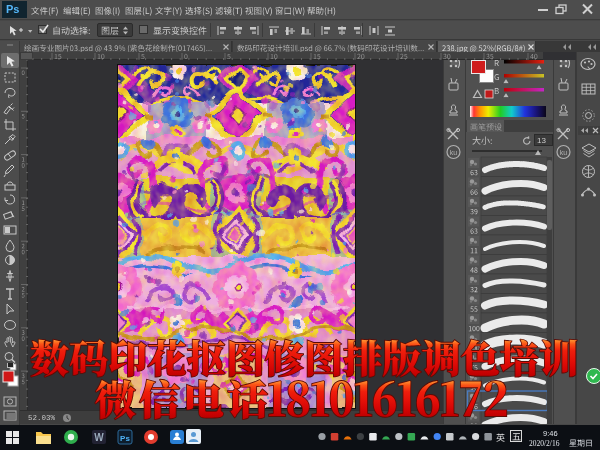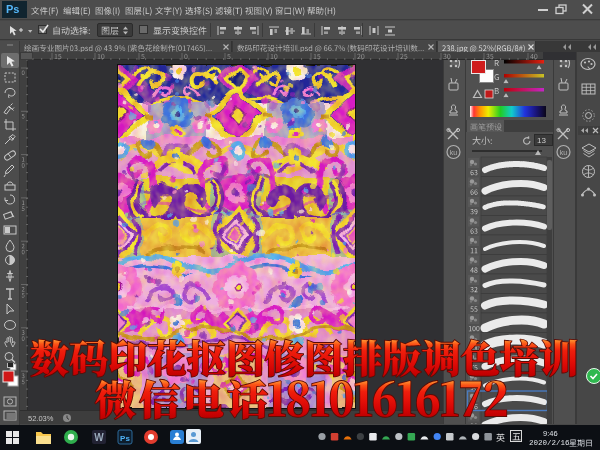--- a/index.html
+++ b/index.html
@@ -1482,21 +1482,21 @@
       <path d="M0 11C4 4 9 4 13 11" fill="none" stroke="#c0c0c0" stroke-width="1.2"></path>
       <circle cx="0.5" cy="11" r="1.5" fill="#c0c0c0"></circle>
       <circle cx="12.5" cy="11" r="1.5" fill="#c0c0c0"></circle>
       <circle cx="6.5" cy="5" r="1.5" fill="#c0c0c0"></circle>
     </g>
   </svg>
 <svg class="abs" style="left:560px;top:43px" width="40" height="8" viewBox="0 0 40 8">
     <path d="M3 4l3-3v6zM8 4l3-3v6zM28 4l3-3v6zM33 4l3-3v6z" fill="#999"></path>
   </svg>
 <div class="abs" style="left:20px;top:410px;width:423px;height:14px;background:#3d3d3d;border-top:1px solid #2e2e2e"></div>
-<div class="abs" style="left:28px;top:414px;font-size:7.5px;color:#c6c6c6;font-family:Liberation Sans, sans-serif">52.03%</div>
+<div class="abs" style="left:28px;top:414px;font-size:7.5px;color:#c6c6c6;font-family:Liberation Mono, monospace">52.03%</div>
 <svg class="abs" style="left:62px;top:413px" width="10" height="10" viewBox="0 0 10 10">
     <circle cx="5" cy="5" r="4" fill="#888"></circle>
     <path d="M5 2.5V5l2 1.5" stroke="#333" fill="none"></path>
   </svg>
 <div class="abs" style="left:0;top:425px;width:600px;height:25px;background:#0c0f14"></div>
 <svg class="abs" style="left:0;top:0" width="600" height="450" viewBox="0 0 600 450">
     <g transform="translate(6,431)">
       <rect width="6" height="6" fill="#e8e8e8"></rect>
       <rect x="7" width="6" height="6" fill="#e8e8e8"></rect>
       <rect y="7" width="6" height="6" fill="#e8e8e8"></rect>
@@ -1548,21 +1548,21 @@
     <rect x="484.40000000000015" y="433" width="7.5" height="7.5" rx="1.2" fill="#8f949a"></rect>
   </svg>
 <svg class="abs" style="left:494px;top:430.0px" width="13" height="17" viewBox="-2 -11 13 17">
     <path d="M4.1 -5.6V-4.6H1.4V-2.5H0.5V-1.9H3.9C3.5 -1.1 2.6 -0.3 0.3 0.2C0.5 0.3 0.7 0.6 0.8 0.7C3.1 0.2 4.1 -0.7 4.5 -1.6C5.3 -0.3 6.5 0.4 8.3 0.7C8.4 0.5 8.6 0.3 8.7 0.1C7.0 -0.1 5.8 -0.7 5.1 -1.9H8.5V-2.5H7.6V-4.6H4.8V-5.6ZM2.1 -2.5V-4.0H4.1V-3.2C4.1 -2.9 4.1 -2.7 4.1 -2.5ZM6.9 -2.5H4.8C4.8 -2.7 4.8 -2.9 4.8 -3.1V-4.0H6.9ZM5.8 -7.6V-6.7H3.2V-7.6H2.5V-6.7H0.6V-6.1H2.5V-5.2H3.2V-6.1H5.8V-5.2H6.4V-6.1H8.4V-6.7H6.4V-7.6Z" fill="#e8e8e8"></path>
   </svg>
 <div class="abs" style="left:510px;top:430px;width:12px;height:12px;background:#16181c;border:1px solid #d8d8d8"></div>
 <svg class="abs" style="left:510px;top:429.0px" width="13" height="17" viewBox="-2 -11 13 17">
     <path d="M1.6 -4.1V-3.4H3.3C3.1 -2.3 2.9 -1.3 2.7 -0.4H0.5V0.2H8.5V-0.4H6.7C6.8 -1.6 6.9 -3.0 7.0 -4.0L6.5 -4.1L6.4 -4.1H4.1L4.4 -6.0H7.9V-6.7H1.1V-6.0H3.7C3.6 -5.4 3.5 -4.7 3.4 -4.1ZM3.5 -0.4C3.6 -1.3 3.8 -2.3 4.0 -3.4H6.3C6.2 -2.6 6.1 -1.4 6.0 -0.4Z" fill="#f2f2f2"></path>
   </svg>
 <div class="abs" style="left:543px;top:429px;font-size:7.5px;color:#dfe3e8;font-family:'Liberation Sans'">9:46</div>
-<div class="abs" style="left:529px;top:439px;font-size:7.5px;color:#dfe3e8;font-family:Liberation Mono, monospace">2020/2/16</div>
+<div class="abs" style="left:529px;top:439px;font-size:7.5px;color:#dfe3e8;font-family:Liberation Serif, serif">2020/2/16</div>
 <svg class="abs" style="left:567px;top:436.0px" width="28" height="16" viewBox="-2 -10 28 16">
     <path d="M1.9 -4.8H6.1V-4.0H1.9ZM1.9 -5.9H6.1V-5.2H1.9ZM1.4 -6.4V-3.6H6.7V-6.4ZM1.9 -3.5C1.5 -2.8 1.0 -2.1 0.4 -1.7C0.5 -1.6 0.8 -1.4 0.9 -1.3C1.2 -1.6 1.5 -1.9 1.7 -2.2H3.7V-1.5H1.5V-1.0H3.7V-0.1H0.5V0.4H7.5V-0.1H4.3V-1.0H6.7V-1.5H4.3V-2.2H7.0V-2.7H4.3V-3.4H3.7V-2.7H2.1C2.2 -2.9 2.4 -3.2 2.5 -3.4Z M9.4 -1.1C9.2 -0.6 8.8 -0.1 8.3 0.3C8.5 0.4 8.7 0.5 8.8 0.6C9.2 0.2 9.7 -0.4 10.0 -1.0ZM10.6 -0.9C10.9 -0.5 11.2 0.0 11.4 0.3L11.9 0.0C11.7 -0.3 11.4 -0.8 11.0 -1.1ZM14.8 -5.8V-4.5H13.2V-5.8ZM12.6 -6.3V-3.4C12.6 -2.3 12.6 -0.7 11.9 0.3C12.0 0.4 12.3 0.6 12.4 0.7C12.9 -0.1 13.1 -1.1 13.2 -2.1H14.8V-0.1C14.8 -0.0 14.8 0.0 14.7 0.0C14.6 0.0 14.2 0.0 13.7 0.0C13.8 0.2 13.9 0.4 13.9 0.6C14.5 0.6 14.9 0.6 15.1 0.5C15.3 0.4 15.4 0.2 15.4 -0.1V-6.3ZM14.8 -4.0V-2.6H13.2C13.2 -2.9 13.2 -3.2 13.2 -3.4V-4.0ZM11.1 -6.6V-5.7H9.6V-6.6H9.1V-5.7H8.4V-5.1H9.1V-1.8H8.3V-1.3H12.2V-1.8H11.7V-5.1H12.2V-5.7H11.7V-6.6ZM9.6 -5.1H11.1V-4.4H9.6ZM9.6 -3.9H11.1V-3.1H9.6ZM9.6 -2.7H11.1V-1.8H9.6Z M18.0 -2.8H22.0V-0.6H18.0ZM18.0 -3.4V-5.6H22.0V-3.4ZM17.4 -6.2V0.6H18.0V0.0H22.0V0.5H22.7V-6.2Z" fill="#dfe3e8"></path>
   </svg>
 <svg class="abs" style="left:0;top:334px" width="600" height="46" viewBox="0 -39 600 46">
     <defs>
       <linearGradient id="rg" x1="0" y1="0" x2="0" y2="1">
 <stop offset="0" stop-color="#ff9833"></stop>
         <stop offset=".12" stop-color="#fb5316"></stop>
         <stop offset=".3" stop-color="#ef1e0c"></stop>
 <stop offset=".55" stop-color="#e41008"></stop>

